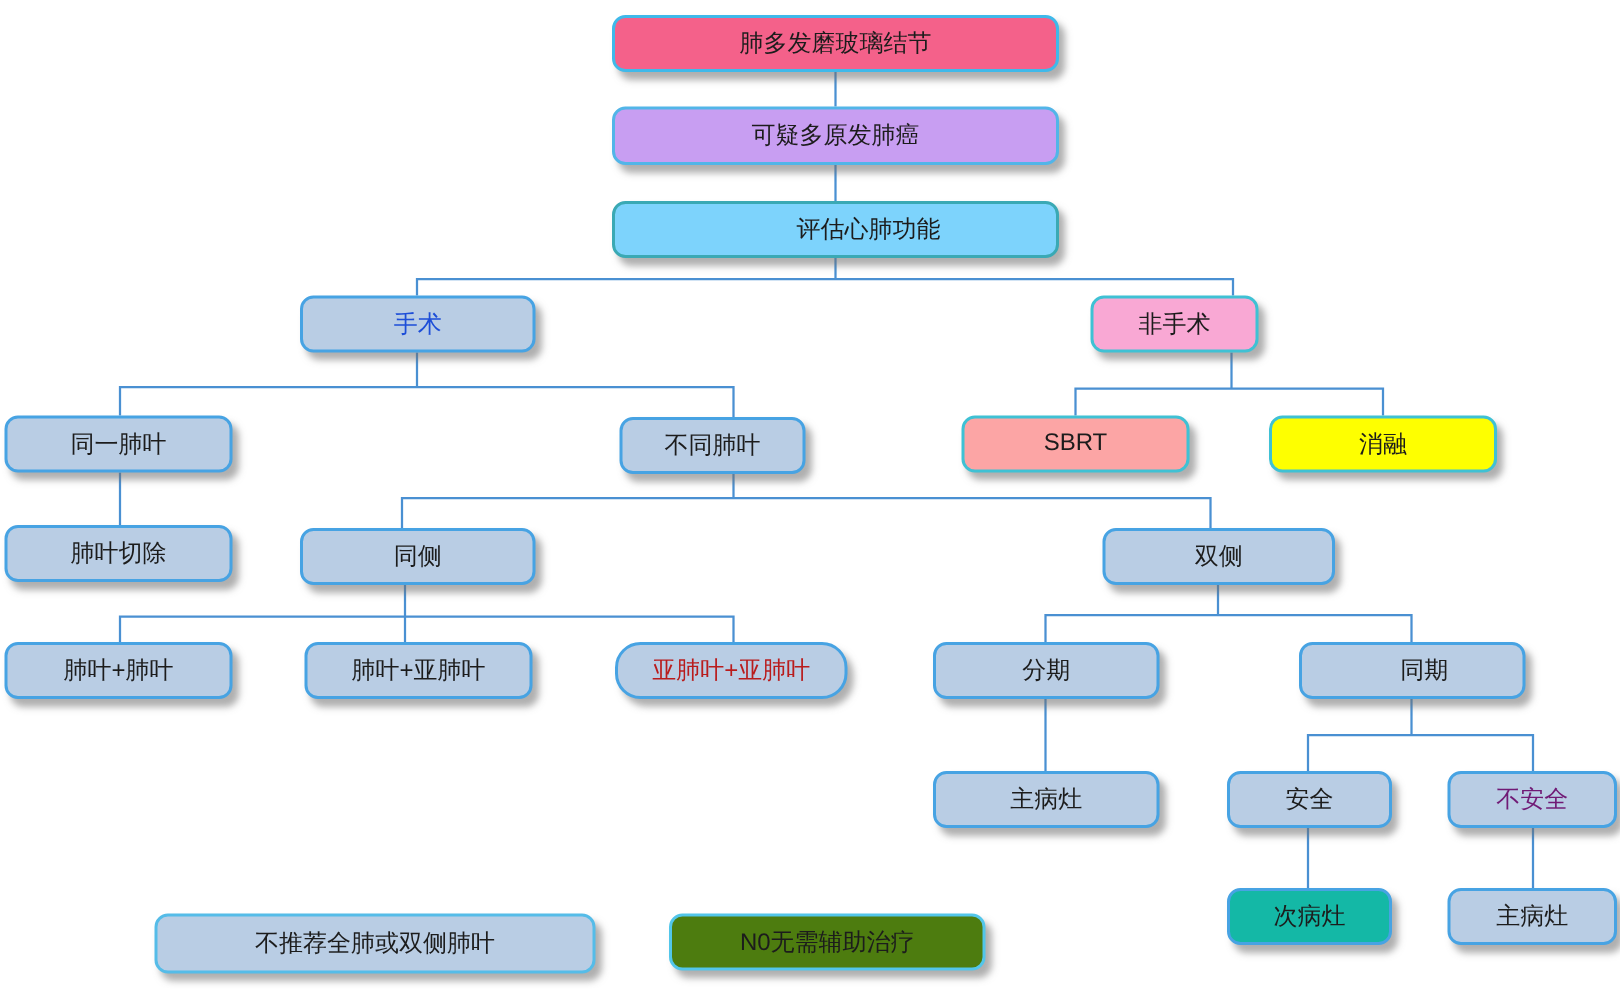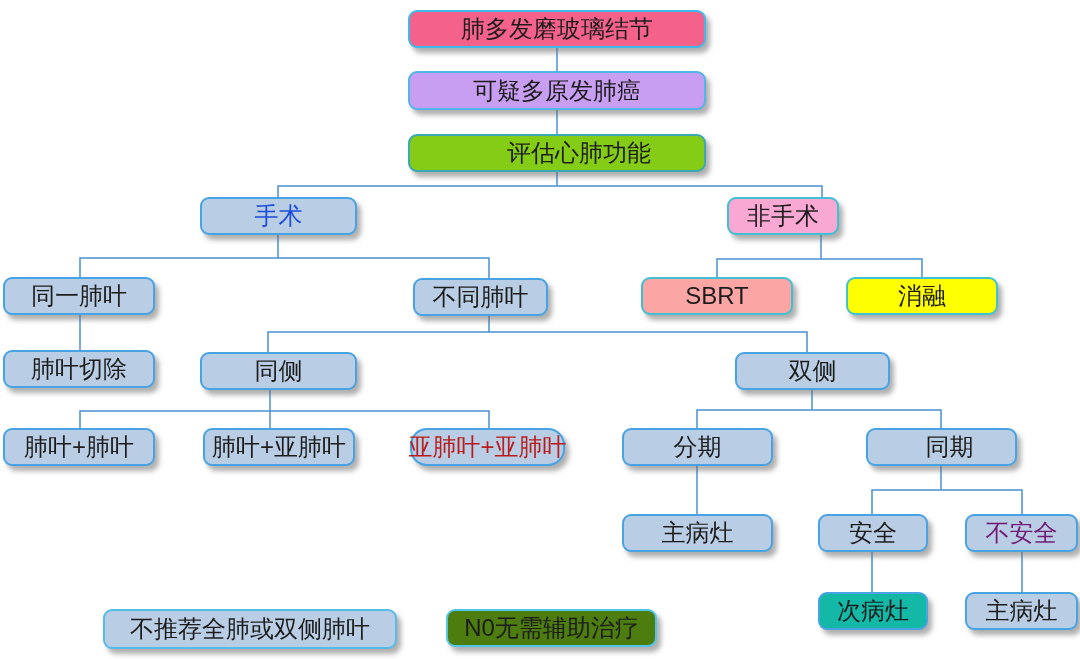--- a/index.html
+++ b/index.html
@@ -17,21 +17,21 @@
     width: 1080px; height: 659px;
   }
   .node {
     position: absolute;
     display: flex;
     align-items: center;
     justify-content: center;
     box-sizing: border-box;
     border: 2px solid #47a3e3;
     border-radius: 9px;
-    font-size: 24px;
+    font-size: 16px;
     font-weight: 500;
     color: #1c1c1c;
     box-shadow: 4px 5px 5px rgba(110,110,110,0.55);
     white-space: nowrap;
     text-align: center;
   }
 </style>
 </head>
 <body>
 
@@ -54,25 +54,25 @@
       <polyline points="697,428 697,410 941,410 941,428" fill="none" stroke="#4a90d2" stroke-width="1.5"></polyline>
       <polyline points="697,466 697,514" fill="none" stroke="#4a90d2" stroke-width="1.5"></polyline>
       <polyline points="941,466 941,490" fill="none" stroke="#4a90d2" stroke-width="1.5"></polyline>
       <polyline points="872,514 872,490 1022,490 1022,514" fill="none" stroke="#4a90d2" stroke-width="1.5"></polyline>
       <polyline points="872,552 872,592" fill="none" stroke="#4a90d2" stroke-width="1.5"></polyline>
       <polyline points="1022,552 1022,592" fill="none" stroke="#4a90d2" stroke-width="1.5"></polyline>
     </svg>
   <div id="nodes-layer">
       <div class="node" style="left: 408px; top: 10px; width: 298px; height: 38px; background: rgb(244, 97, 138); border-color: rgb(63, 185, 234); color: rgb(28, 28, 28);">肺多发磨玻璃结节</div>
       <div class="node" style="left: 408px; top: 71px; width: 298px; height: 39px; background: rgb(200, 158, 242); border-color: rgb(82, 181, 232); color: rgb(28, 28, 28);">可疑多原发肺癌</div>
-      <div class="node" style="left: 408px; top: 134px; width: 298px; height: 38px; background: #84cc16; border-color: rgb(58, 169, 180); color: rgb(28, 28, 28); padding-left: 44px;">评估心肺功能</div>
+      <div class="node" style="left: 408px; top: 134px; width: 298px; height: 38px; background: #7dd3fc; border-color: rgb(58, 169, 180); color: rgb(28, 28, 28); padding-left: 44px;">评估心肺功能</div>
       <div class="node" style="left: 200px; top: 197px; width: 157px; height: 38px; background: rgb(185, 205, 228); border-color: rgb(71, 163, 227); color: #1d4ed8;">手术</div>
       <div class="node" style="left: 727px; top: 197px; width: 112px; height: 38px; background: #f9a8d4; border-color: rgb(63, 193, 212); color: rgb(28, 28, 28);">非手术</div>
       <div class="node" style="left: 3px; top: 277px; width: 152px; height: 38px; background: rgb(185, 205, 228); border-color: rgb(71, 163, 227); color: rgb(28, 28, 28);">同一肺叶</div>
-      <div class="node" style="left: 413px; top: 278px; width: 135px; height: 38px; background: rgb(185, 205, 228); border-color: rgb(71, 163, 227); color: rgb(28, 28, 28);">不同肺叶</div>
+      <div class="node" style="left: 413px; top: 278px; width: 124px; height: 38px; background: rgb(185, 205, 228); border-color: rgb(71, 163, 227); color: rgb(28, 28, 28);">不同肺叶</div>
       <div class="node" style="left: 641px; top: 277px; width: 152px; height: 38px; background: #fca5a5; border-color: rgb(63, 193, 212); color: rgb(28, 28, 28);">SBRT</div>
       <div class="node" style="left: 846px; top: 277px; width: 152px; height: 38px; background: rgb(254, 255, 0); border-color: rgb(63, 193, 212); color: rgb(28, 28, 28);">消融</div>
       <div class="node" style="left: 3px; top: 350px; width: 152px; height: 38px; background: rgb(185, 205, 228); border-color: rgb(71, 163, 227); color: rgb(28, 28, 28);">肺叶切除</div>
       <div class="node" style="left: 200px; top: 352px; width: 157px; height: 38px; background: rgb(185, 205, 228); border-color: rgb(71, 163, 227); color: rgb(28, 28, 28);">同侧</div>
       <div class="node" style="left: 735px; top: 352px; width: 155px; height: 38px; background: rgb(185, 205, 228); border-color: rgb(71, 163, 227); color: rgb(28, 28, 28);">双侧</div>
       <div class="node" style="left: 3px; top: 428px; width: 152px; height: 38px; background: rgb(185, 205, 228); border-color: rgb(71, 163, 227); color: rgb(28, 28, 28);">肺叶+肺叶</div>
       <div class="node" style="left: 203px; top: 428px; width: 152px; height: 38px; background: rgb(185, 205, 228); border-color: rgb(71, 163, 227); color: rgb(28, 28, 28);">肺叶+亚肺叶</div>
       <div class="node" style="left: 410px; top: 428px; width: 155px; height: 38px; background: rgb(185, 205, 228); border-color: rgb(71, 163, 227); color: #b91c1c; border-radius: 17px;">亚肺叶+亚肺叶</div>
       <div class="node" style="left: 622px; top: 428px; width: 151px; height: 38px; background: rgb(185, 205, 228); border-color: rgb(71, 163, 227); color: rgb(28, 28, 28);">分期</div>
       <div class="node" style="left: 866px; top: 428px; width: 151px; height: 38px; background: rgb(185, 205, 228); border-color: rgb(71, 163, 227); color: rgb(28, 28, 28); padding-left: 16px;">同期</div>

